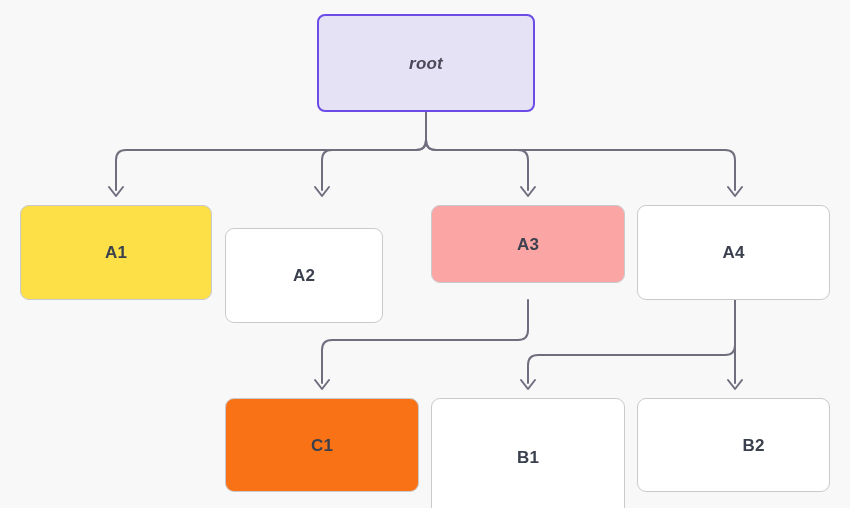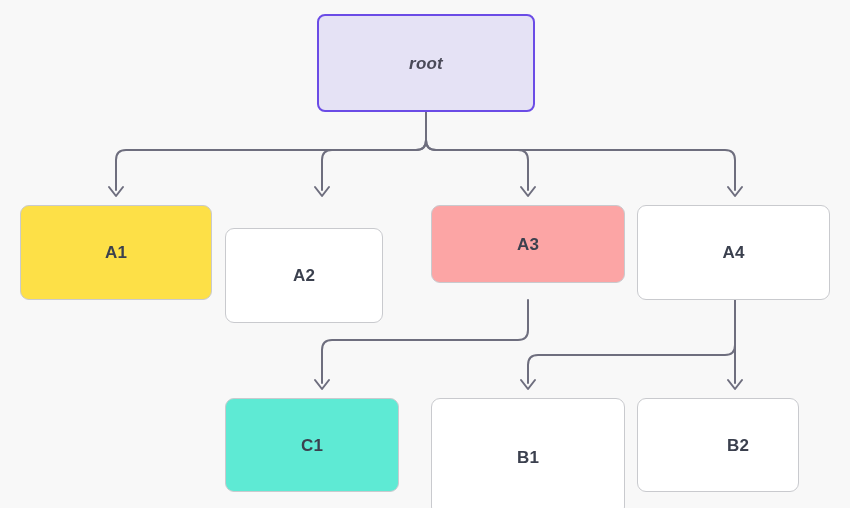--- a/index.html
+++ b/index.html
@@ -88,24 +88,24 @@
       </div>
       <div class="node" style="left: 225px; top: 205px; width: 158px; height: 95px; background: rgb(255, 255, 255); border-color: rgb(201, 202, 206); margin-top: 23px;">
         <span class="node-label" style="color: rgb(59, 64, 78);">A2</span>
       </div>
       <div class="node" style="left: 431px; top: 205px; width: 194px; height: 78px; background: #fca5a5; border-color: rgb(201, 202, 206);">
         <span class="node-label" style="color: rgb(59, 64, 78);">A3</span>
       </div>
       <div class="node" style="left: 637px; top: 205px; width: 193px; height: 95px; background: rgb(255, 255, 255); border-color: rgb(201, 202, 206); align-items: center;">
         <span class="node-label" style="color: rgb(59, 64, 78);">A4</span>
       </div>
-      <div class="node" style="left: 225px; top: 398px; width: 174px; height: 94px; background: #5eead4; border-color: rgb(201, 202, 206);">
+      <div class="node" style="left: 225px; top: 398px; width: 194px; height: 94px; background: #f97316; border-color: rgb(201, 202, 206);">
         <span class="node-label" style="color: rgb(59, 64, 78);">C1</span>
       </div>
       <div class="node" style="left: 431px; top: 398px; width: 194px; height: 118px; background: rgb(255, 255, 255); border-color: rgb(201, 202, 206);">
         <span class="node-label" style="color: rgb(59, 64, 78);">B1</span>
       </div>
-      <div class="node" style="left: 637px; top: 398px; width: 162px; height: 94px; background: rgb(255, 255, 255); border-color: rgb(201, 202, 206); padding-left: 40px;">
+      <div class="node" style="left: 637px; top: 398px; width: 193px; height: 94px; background: rgb(255, 255, 255); border-color: rgb(201, 202, 206); padding-left: 40px;">
         <span class="node-label" style="color: rgb(59, 64, 78);">B2</span>
       </div>
     </div>
 
 </div>
 
 </body></html>

